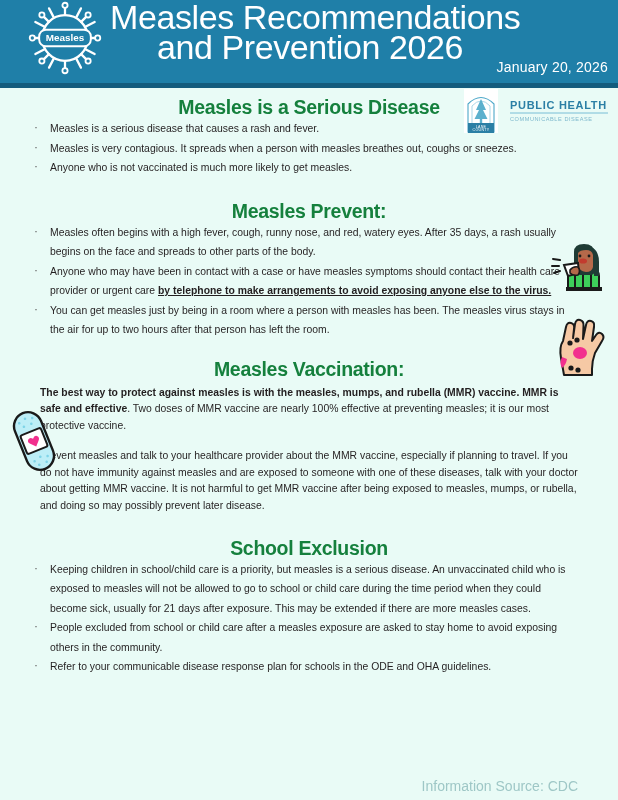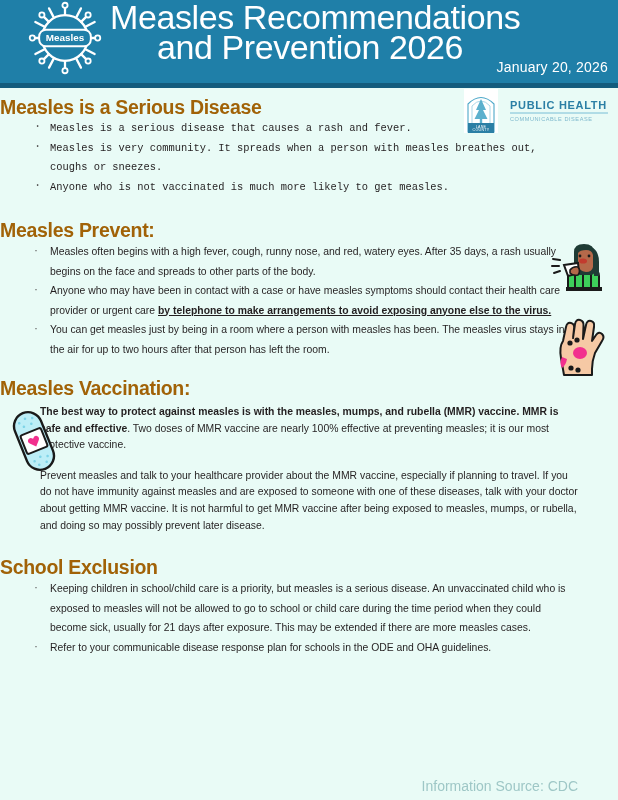--- a/index.html
+++ b/index.html
@@ -64,21 +64,22 @@
     font-size: 14px;
     letter-spacing: 0.2px;
   }
 
   
   .content {
     position: relative;
     padding: 0;
   }
   .section-heading {
-    color: #a16207;
+    text-align: center;
+    color: #15803d;
     font-weight: bold;
     font-size: 19.5px;
     letter-spacing: -0.3px;
     margin: 0;
     padding: 0;
   }
   .sec1-head { padding-top: 8px; }
   .sec2-head { padding-top: 22px; }
   .sec3-head { padding-top: 18px; }
   .sec4-head { padding-top: 22px; }
@@ -99,21 +100,21 @@
   }
   ul.bullets li::before {
     content: "\00B7";
     position: absolute;
     left: 34px;
     top: -1px;
     font-size: 12px;
     color: #5d5d5d;
   }
   .sec1-list { margin-top: 6px; }
-  .sec1-list li { line-height: 20.5px; padding-right: 25px; font-family: Liberation Mono, monospace; }
+  .sec1-list li { line-height: 20.5px; padding-right: 25px; }
 
   .sec2-list { margin-top: 5px; }
   .sec2-list li { padding-right: 68px; }
 
   .sec4-list { margin-top: 6px; }
   .sec4-list li { padding-right: 45px; }
 
   .para {
     color: #231f20;
     font-size: 10.4px;
@@ -222,38 +223,39 @@
       <line x1="48" y1="25" x2="146" y2="25" stroke="#6cb7d3" stroke-width="0.9"></line>
       <text x="48" y="33" fill="#7fb9cd" font-family="Liberation Sans, sans-serif" font-size="5.6" letter-spacing="0.55">COMMUNICABLE DISEASE</text>
     </svg>
   </div>
 
   <div class="content">
 
     <h2 class="section-heading sec1-head">Measles is a Serious Disease</h2>
     <ul class="bullets sec1-list">
       <li>Measles is a serious disease that causes a rash and fever.</li>
-      <li>Measles is very community. It spreads when a person with measles breathes out, coughs or sneezes.</li>
+      <li>Measles is very contagious. It spreads when a person with measles breathes out, coughs or sneezes.</li>
       <li>Anyone who is not vaccinated is much more likely to get measles.</li>
     </ul>
 
     <h2 class="section-heading sec2-head">Measles Prevent:</h2>
     <ul class="bullets sec2-list">
       <li>Measles often begins with a high fever, cough, runny nose, and red, watery eyes. After 35 days, a rash usually begins on the face and spreads to other parts of the body.</li>
       <li><span>Anyone who may have been in contact with a case or have measles symptoms should contact their health care provider or urgent care </span><span class="ul-bold">by telephone to make arrangements to avoid exposing anyone else to the virus.</span></li>
       <li>You can get measles just by being in a room where a person with measles has been. The measles virus stays in the air for up to two hours after that person has left the room.</li>
     </ul>
 
     <h2 class="section-heading sec3-head">Measles Vaccination:</h2>
     <p class="para first"><b class="strong">The best way to protect against measles is with the measles, mumps, and rubella (MMR) vaccine. MMR is safe and effective</b><span>. Two doses of MMR vaccine are nearly 100% effective at preventing measles; it is our most protective vaccine.</span></p>
     <p class="para second">Prevent measles and talk to your healthcare provider about the MMR vaccine, especially if planning to travel. If you do not have immunity against measles and are exposed to someone with one of these diseases, talk with your doctor about getting MMR vaccine. It is not harmful to get MMR vaccine after being exposed to measles, mumps, or rubella, and doing so may possibly prevent later disease.</p>
 
     <h2 class="section-heading sec4-head">School Exclusion</h2>
     <ul class="bullets sec4-list">
       <li>Keeping children in school/child care is a priority, but measles is a serious disease. An unvaccinated child who is exposed to measles will not be allowed to go to school or child care during the time period when they could become sick, usually for 21 days after exposure. This may be extended if there are more measles cases.</li>
+      <li>People excluded from school or child care after a measles exposure are asked to stay home to avoid exposing others in the community.</li>
       <li>Refer to your communicable disease response plan for schools in the ODE and OHA guidelines.</li>
     </ul>
   </div>
 
   <div class="illus illus-sneeze">
     <svg viewBox="0 0 60 58" width="60" height="58" aria-hidden="true">
       <path d="M18 48 L18 36 Q18 30 25 28 L42 28 Q49 30 49 36 L49 48 Z" fill="#3ecf5b" stroke="#1a1a1a" stroke-width="2"></path>
       <path d="M25 34 L25 48 M33 34 L33 48 M41 34 L41 48" stroke="#1a1a1a" stroke-width="2"></path>
       <path d="M24 12 Q24 4 34 4 Q44 4 45 13 L45 30 Q45 35 40 35 L30 35 Q24 34 24 27 Z" fill="#1f3b35"></path>
       <path d="M28 13 Q30 10 36 10 Q42 10 43 15 L43 27 Q42 32 36 32 Q29 31 28 25 Z" fill="#b5694a"></path>

